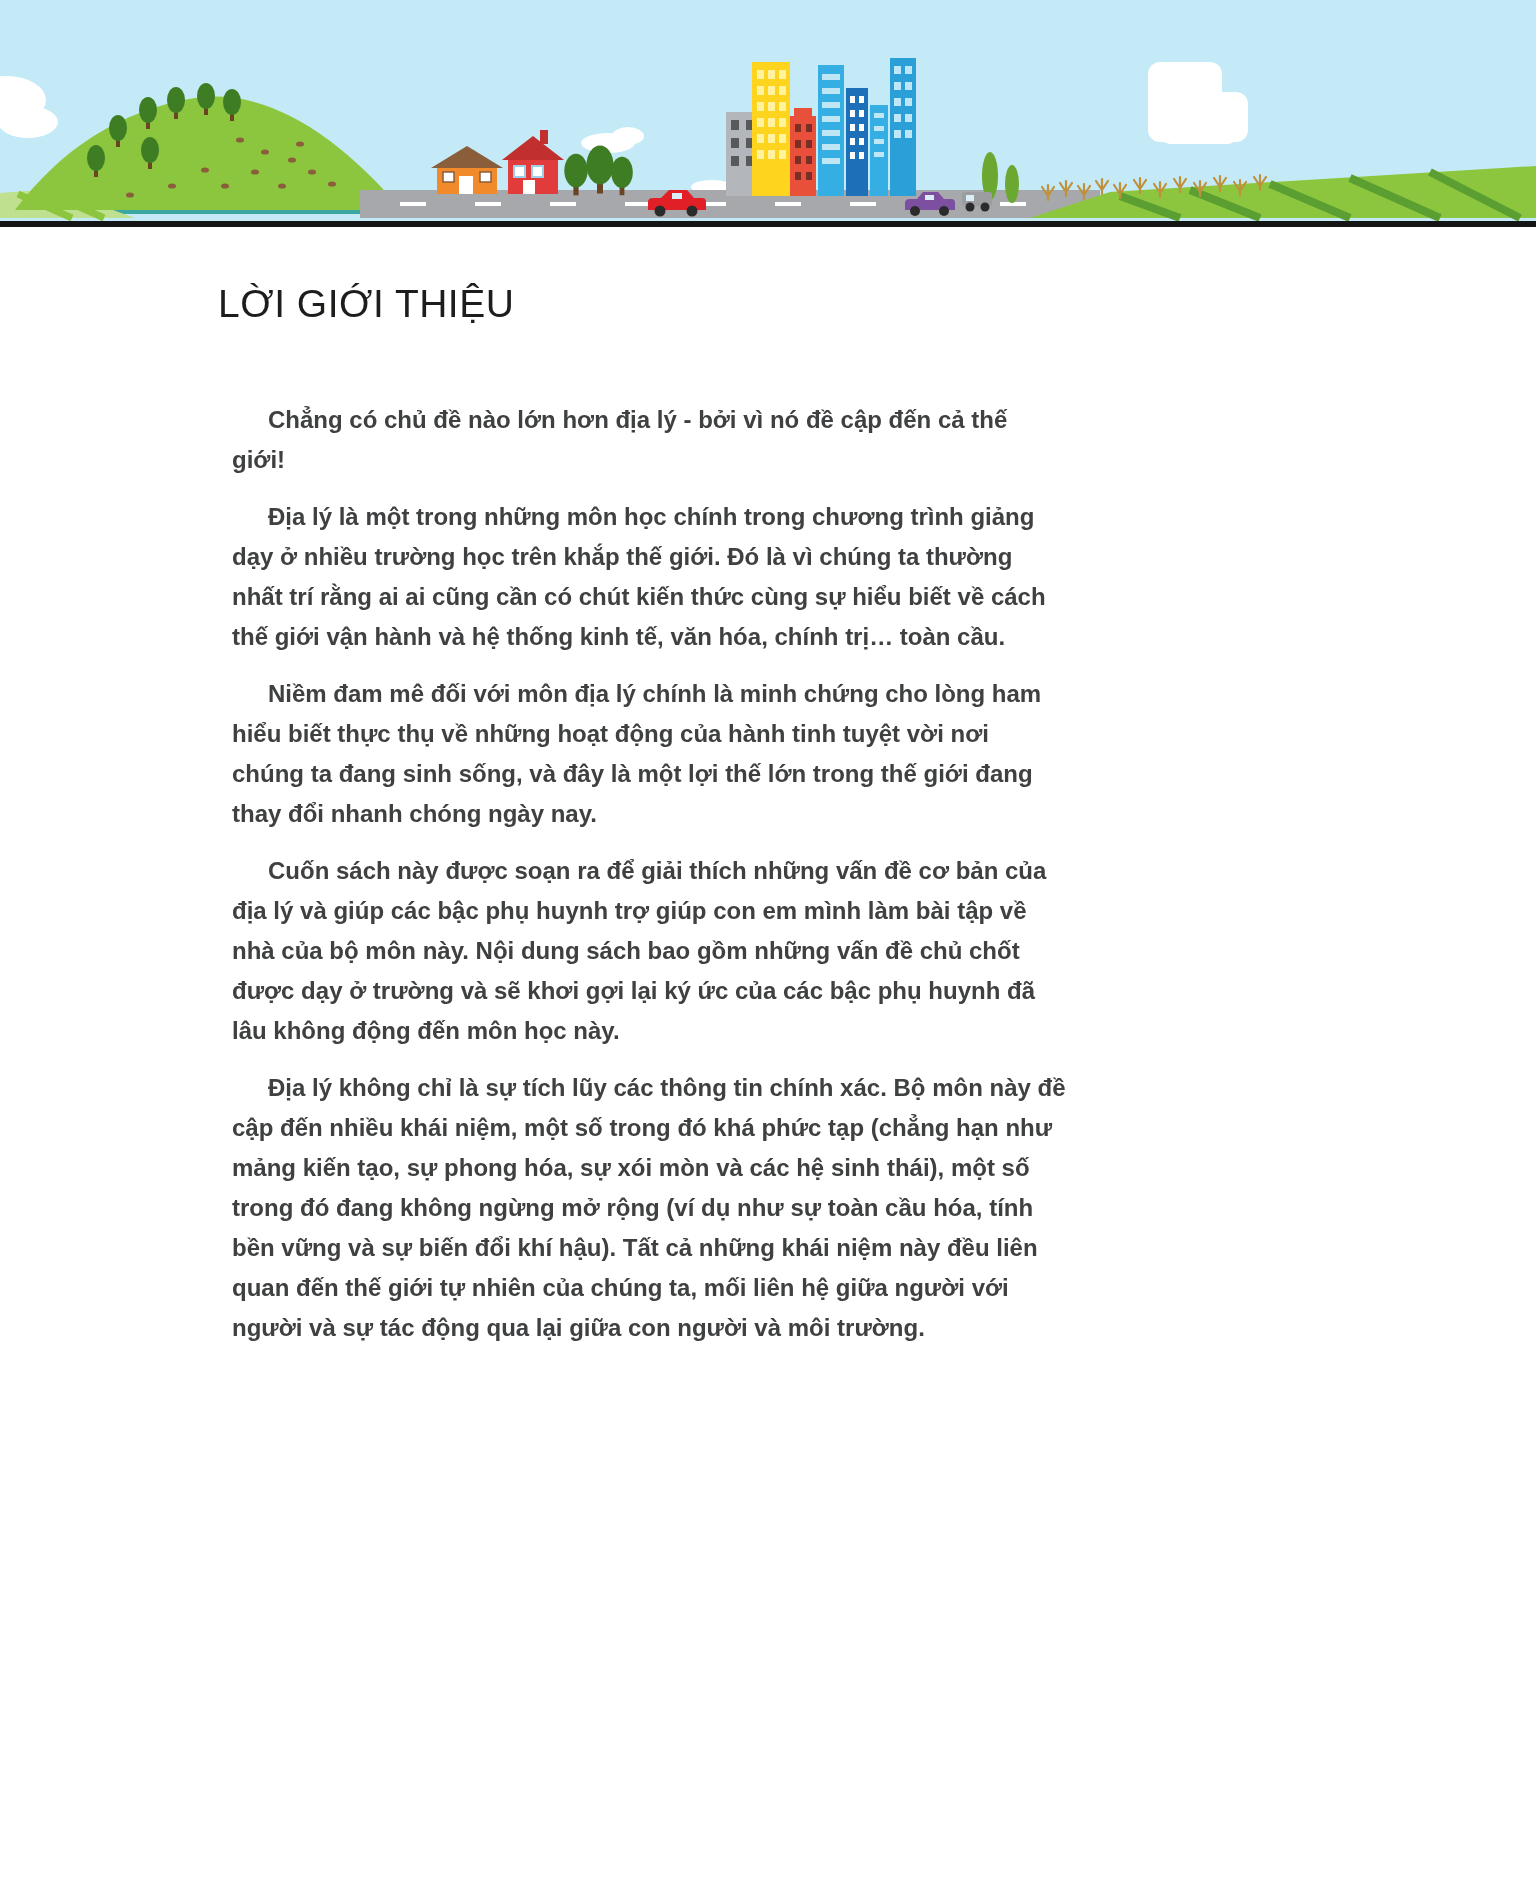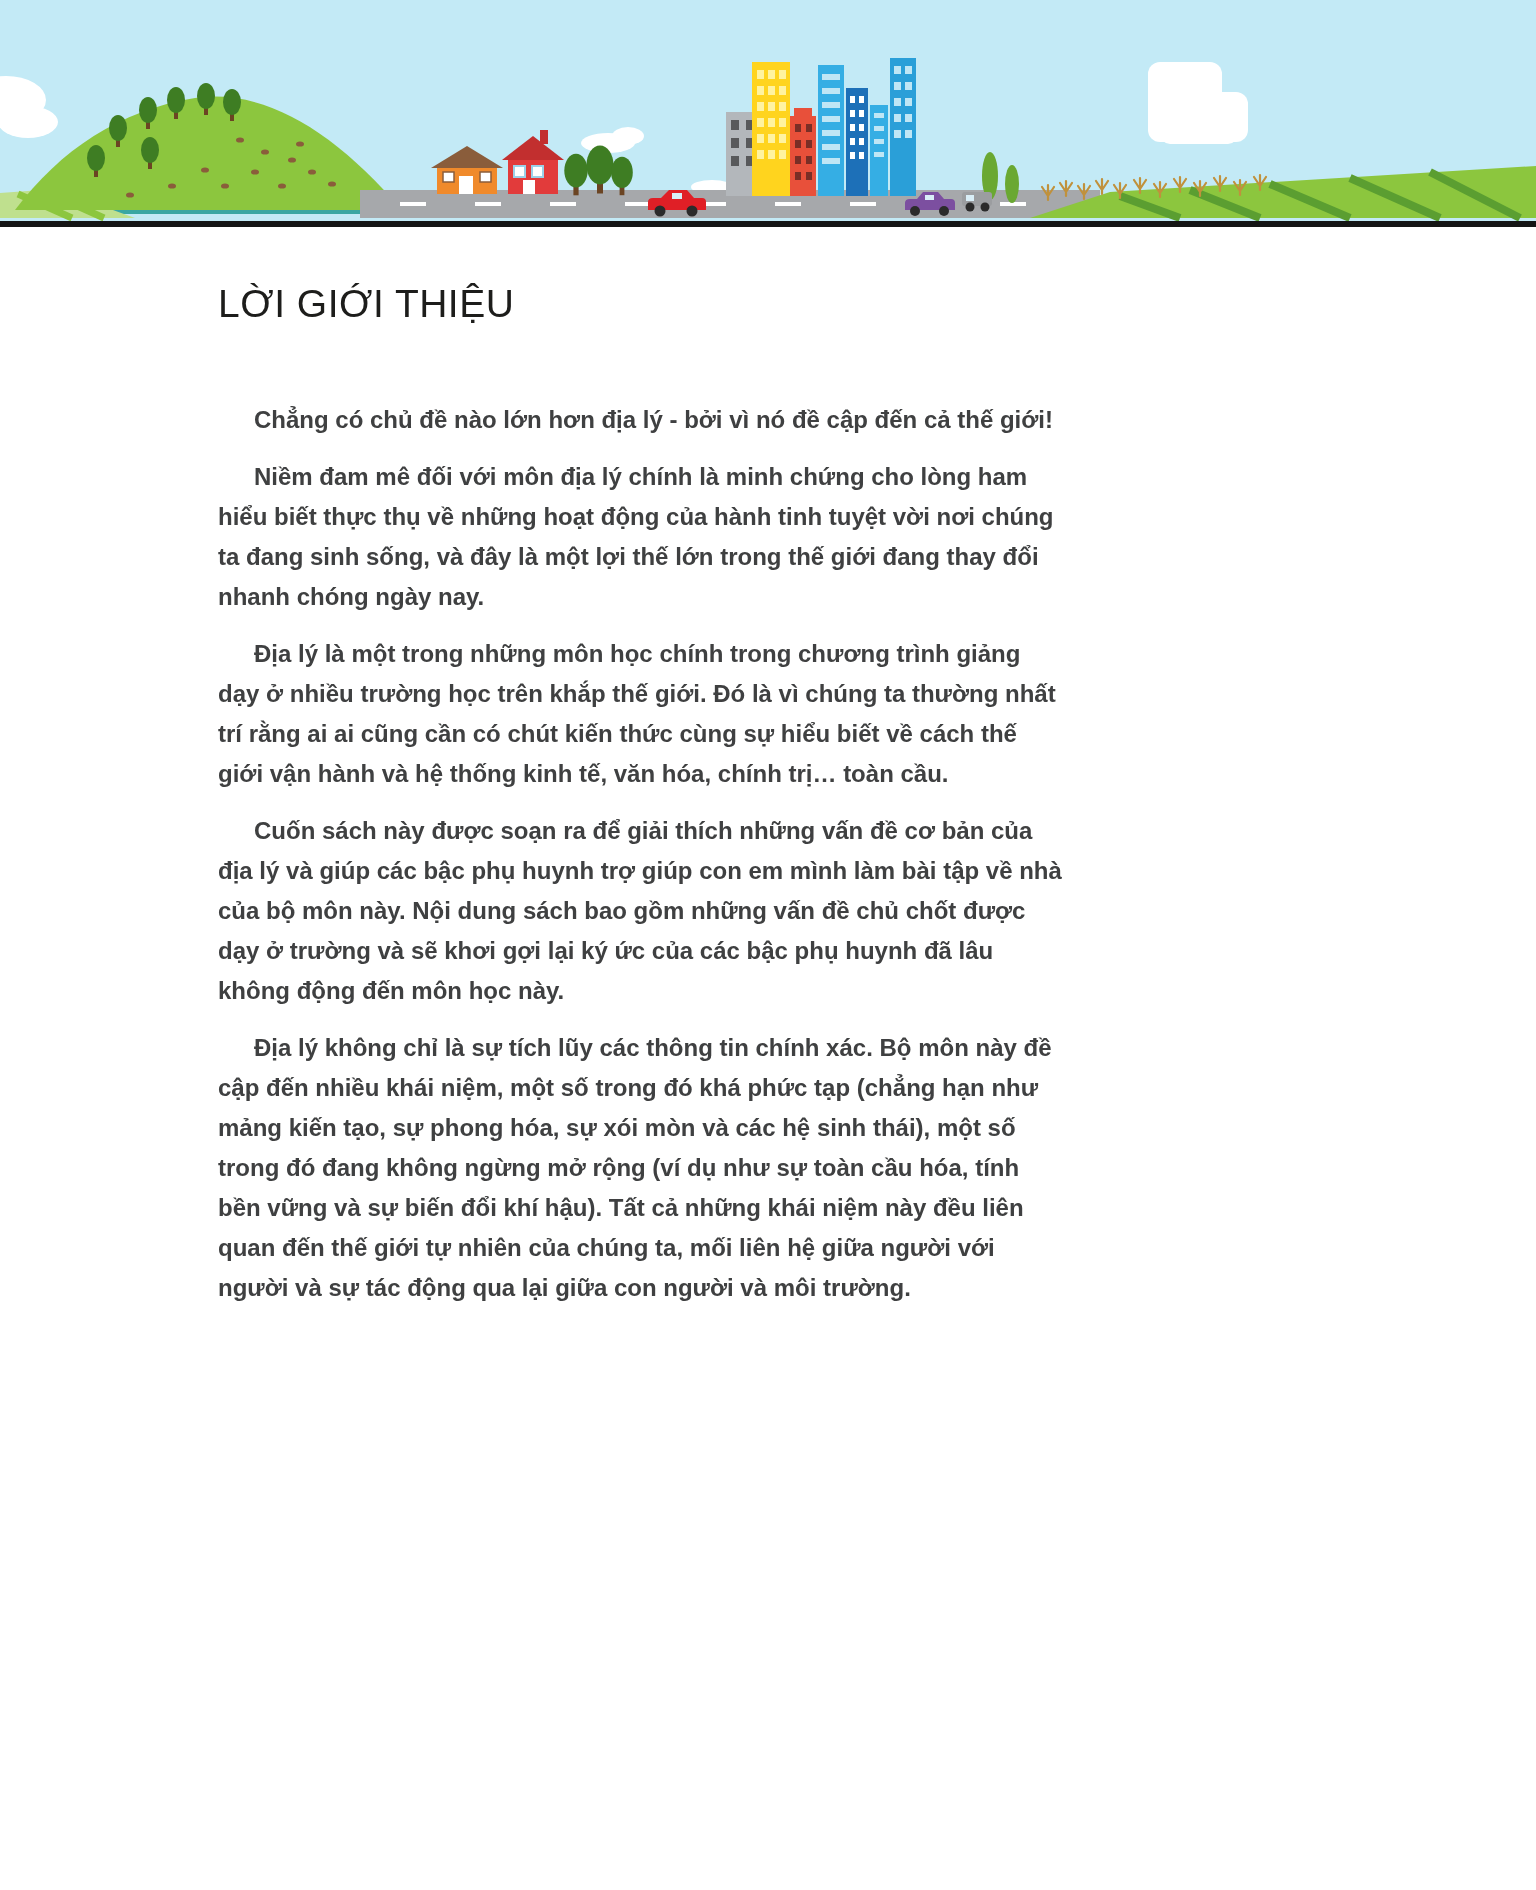--- a/index.html
+++ b/index.html
@@ -19,21 +19,21 @@
     font-weight:normal;
     color:#1d1d1b;
     letter-spacing:0.5px;
     margin:0 0 74px 0;
   }
   .body-paragraph {
     font-size:24px;
     font-weight:bold;
     color:#3f4041;
     line-height:40px;
-    margin:0 0 17px 0;
+    margin:0 0 17px 14px;
     text-indent:36px;
   }
 </style>
 </head>
 <body>
 
 <svg class="header-illustration" width="1536" height="228" viewBox="0 0 1536 228" xmlns="http://www.w3.org/2000/svg">
   <defs>
     <g id="tree-s">
       <rect x="-2" y="-8" width="4" height="9" fill="#6b4423"></rect>
@@ -276,17 +276,17 @@
     <circle cx="970" cy="207" r="4.5" fill="#2b2b2b"></circle>
       <circle cx="985" cy="207" r="4.5" fill="#2b2b2b"></circle>
   </g>
 
   <rect x="0" y="221" width="1536" height="6" fill="#151515"></rect>
 </svg>
 
 <div class="content">
   <h1 class="page-title">LỜI GIỚI THIỆU</h1>
   <p class="body-paragraph">Chẳng có chủ đề nào lớn hơn địa lý - bởi vì nó đề cập đến cả thế giới!</p>
+  <p class="body-paragraph">Địa lý là một trong những môn học chính trong chương trình giảng dạy ở nhiều trường học trên khắp thế giới. Đó là vì chúng ta thường nhất trí rằng ai ai cũng cần có chút kiến thức cùng sự hiểu biết về cách thế giới vận hành và hệ thống kinh tế, văn hóa, chính trị… toàn cầu.</p>
   <p class="body-paragraph">Niềm đam mê đối với môn địa lý chính là minh chứng cho lòng ham hiểu biết thực thụ về những hoạt động của hành tinh tuyệt vời nơi chúng ta đang sinh sống, và đây là một lợi thế lớn trong thế giới đang thay đổi nhanh chóng ngày nay.</p>
-  <p class="body-paragraph">Địa lý là một trong những môn học chính trong chương trình giảng dạy ở nhiều trường học trên khắp thế giới. Đó là vì chúng ta thường nhất trí rằng ai ai cũng cần có chút kiến thức cùng sự hiểu biết về cách thế giới vận hành và hệ thống kinh tế, văn hóa, chính trị… toàn cầu.</p>
   <p class="body-paragraph">Cuốn sách này được soạn ra để giải thích những vấn đề cơ bản của địa lý và giúp các bậc phụ huynh trợ giúp con em mình làm bài tập về nhà của bộ môn này. Nội dung sách bao gồm những vấn đề chủ chốt được dạy ở trường và sẽ khơi gợi lại ký ức của các bậc phụ huynh đã lâu không động đến môn học này.</p>
   <p class="body-paragraph">Địa lý không chỉ là sự tích lũy các thông tin chính xác. Bộ môn này đề cập đến nhiều khái niệm, một số trong đó khá phức tạp (chẳng hạn như mảng kiến tạo, sự phong hóa, sự xói mòn và các hệ sinh thái), một số trong đó đang không ngừng mở rộng (ví dụ như sự toàn cầu hóa, tính bền vững và sự biến đổi khí hậu). Tất cả những khái niệm này đều liên quan đến thế giới tự nhiên của chúng ta, mối liên hệ giữa người với người và sự tác động qua lại giữa con người và môi trường.</p>
 </div>
 
 </body></html>

